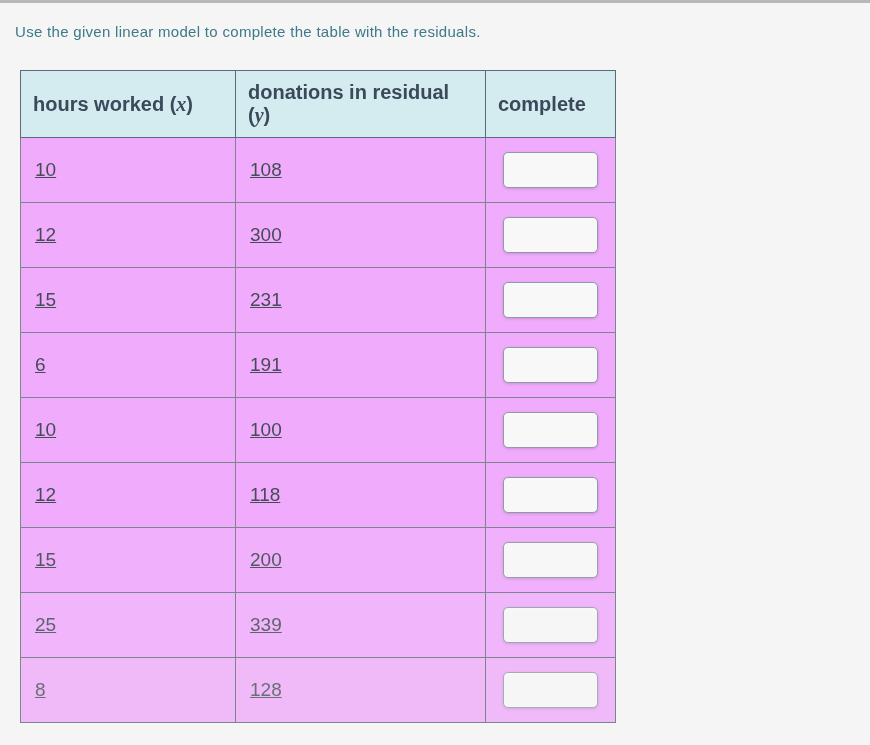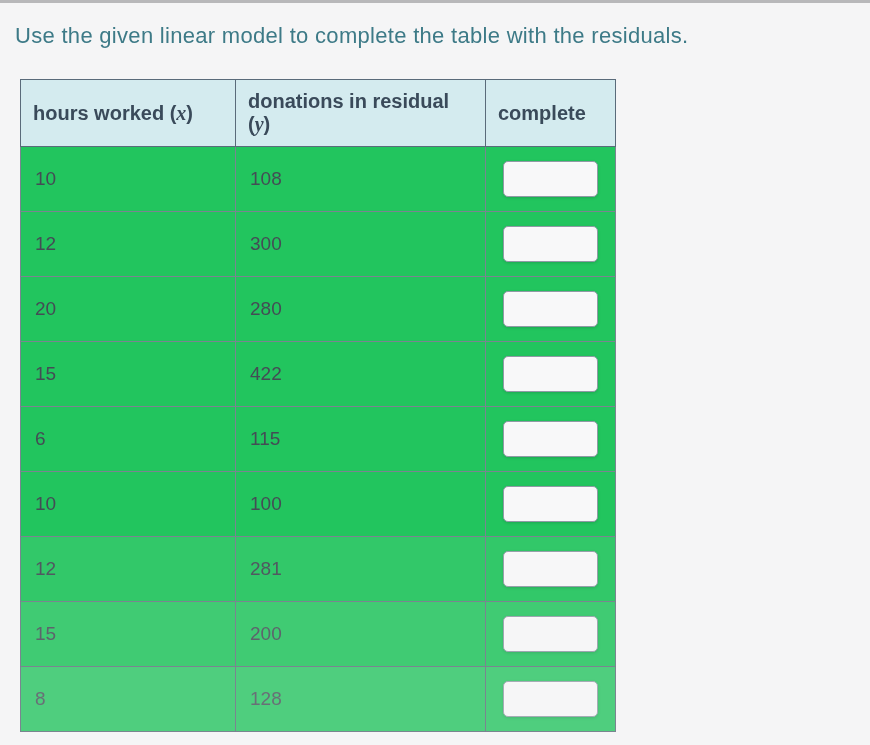--- a/index.html
+++ b/index.html
@@ -16,21 +16,21 @@
       overflow: hidden;
     }
     .content-wrapper {
       background: #f5f5f6;
       min-height: 100%;
       padding: 20px 15px 0 10px;
       border-top: 3px solid #b8b8ba;
     }
     .instruction {
       color: #3d7a87;
-      font-size: 22px;
+      font-size: 15px;
       font-weight: 500;
       margin-bottom: 30px;
       padding-left: 5px;
       letter-spacing: 0.3px;
     }
     .table-container {
       margin-left: 10px;
     }
     table {
       border-collapse: collapse;
@@ -50,22 +50,23 @@
     th .var {
       font-style: italic;
       font-family: Georgia, serif;
     }
     td {
       border: 1px solid #7a8590;
       padding: 14px 14px;
       text-align: left;
       color: #444c55;
       font-size: 19px;
-      background: #22c55e;
+      background: #f0abfc;
       height: 54px;
+      text-decoration: underline;
     }
     td.col-x {
       width: 215px;
     }
     td.col-y {
       width: 250px;
     }
     td.col-residual {
       width: 130px;
       vertical-align: middle;
@@ -114,57 +115,57 @@
           </td>
         </tr>
         <tr>
           <td class="col-x">12</td>
           <td class="col-y">300</td>
           <td class="col-residual">
             <input type="text" class="residual-input" value="" style="">
           </td>
         </tr>
         <tr>
-          <td class="col-x">20</td>
-          <td class="col-y">280</td>
-          <td class="col-residual">
-            <input type="text" class="residual-input" value="" style="">
-          </td>
-        </tr>
-        <tr>
           <td class="col-x">15</td>
-          <td class="col-y">422</td>
+          <td class="col-y">231</td>
           <td class="col-residual">
             <input type="text" class="residual-input" value="" style="">
           </td>
         </tr>
         <tr>
           <td class="col-x">6</td>
-          <td class="col-y">115</td>
+          <td class="col-y">191</td>
           <td class="col-residual">
             <input type="text" class="residual-input" value="" style="">
           </td>
         </tr>
         <tr>
           <td class="col-x">10</td>
           <td class="col-y">100</td>
           <td class="col-residual">
             <input type="text" class="residual-input" value="" style="">
           </td>
         </tr>
         <tr>
           <td class="col-x">12</td>
-          <td class="col-y">281</td>
+          <td class="col-y">118</td>
           <td class="col-residual">
             <input type="text" class="residual-input" value="" style="">
           </td>
         </tr>
         <tr>
           <td class="col-x">15</td>
           <td class="col-y">200</td>
+          <td class="col-residual">
+            <input type="text" class="residual-input" value="" style="">
+          </td>
+        </tr>
+        <tr>
+          <td class="col-x">25</td>
+          <td class="col-y">339</td>
           <td class="col-residual">
             <input type="text" class="residual-input" value="" style="">
           </td>
         </tr>
         <tr>
           <td class="col-x">8</td>
           <td class="col-y">128</td>
           <td class="col-residual">
             <input type="text" class="residual-input" value="" style="">
           </td>

